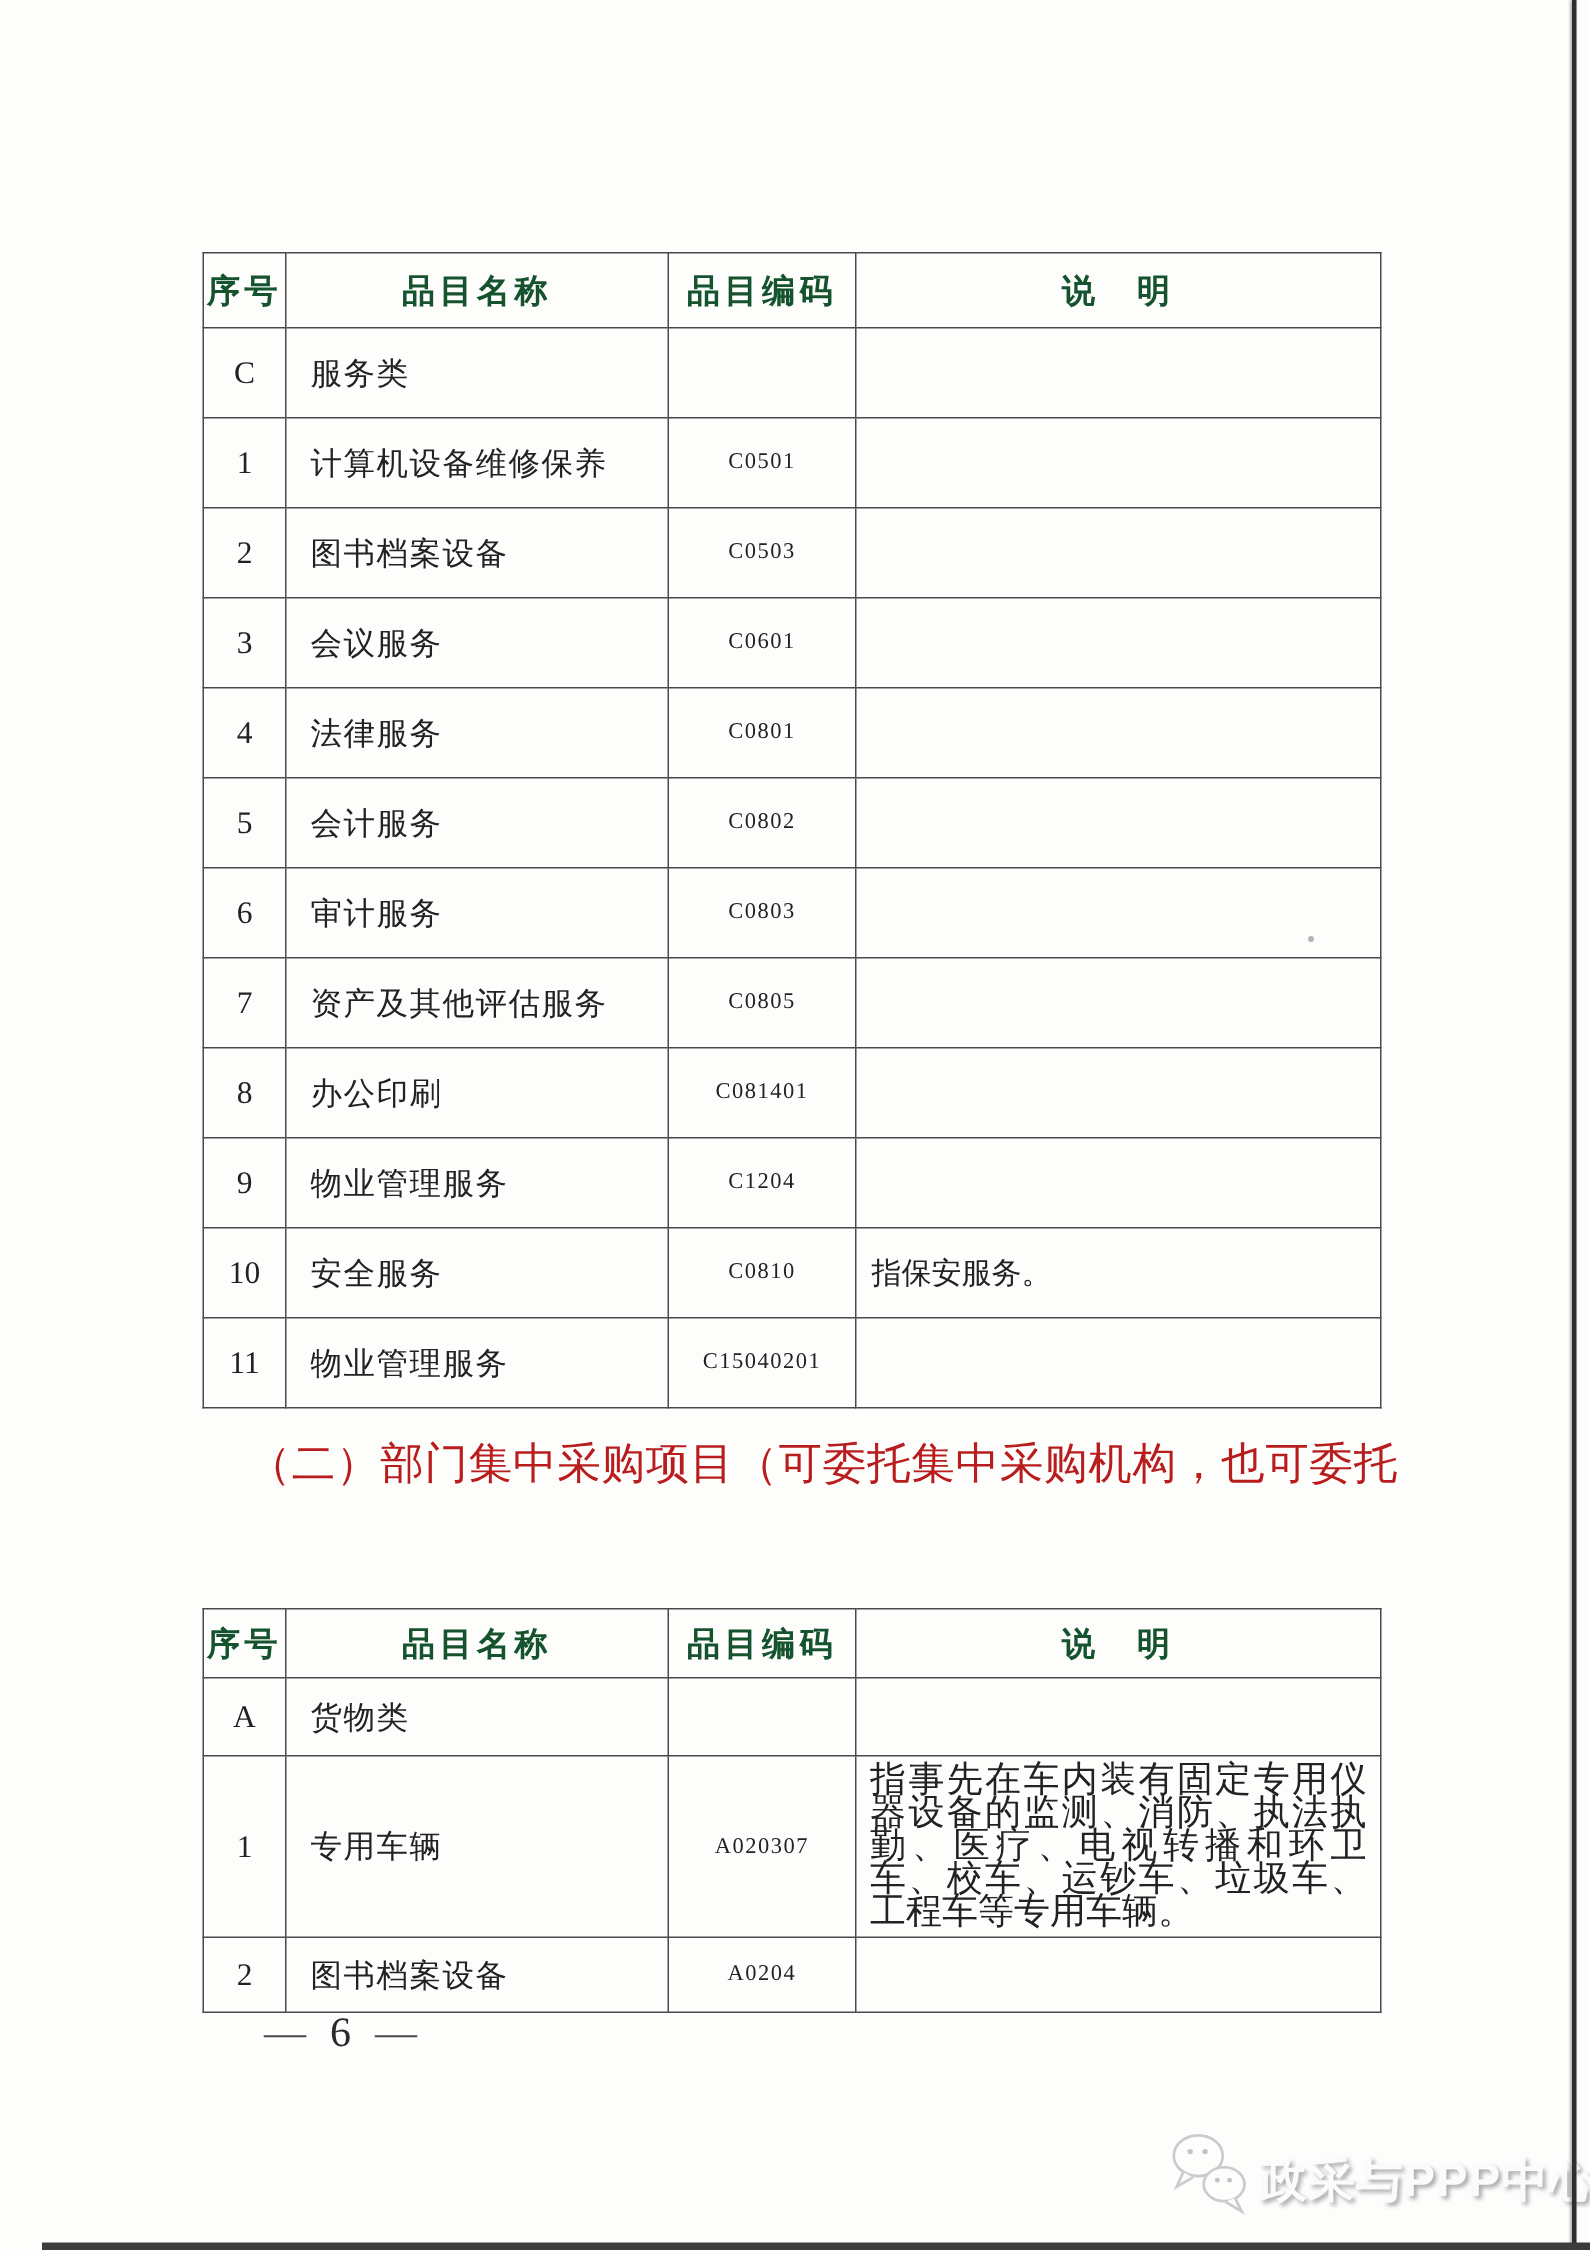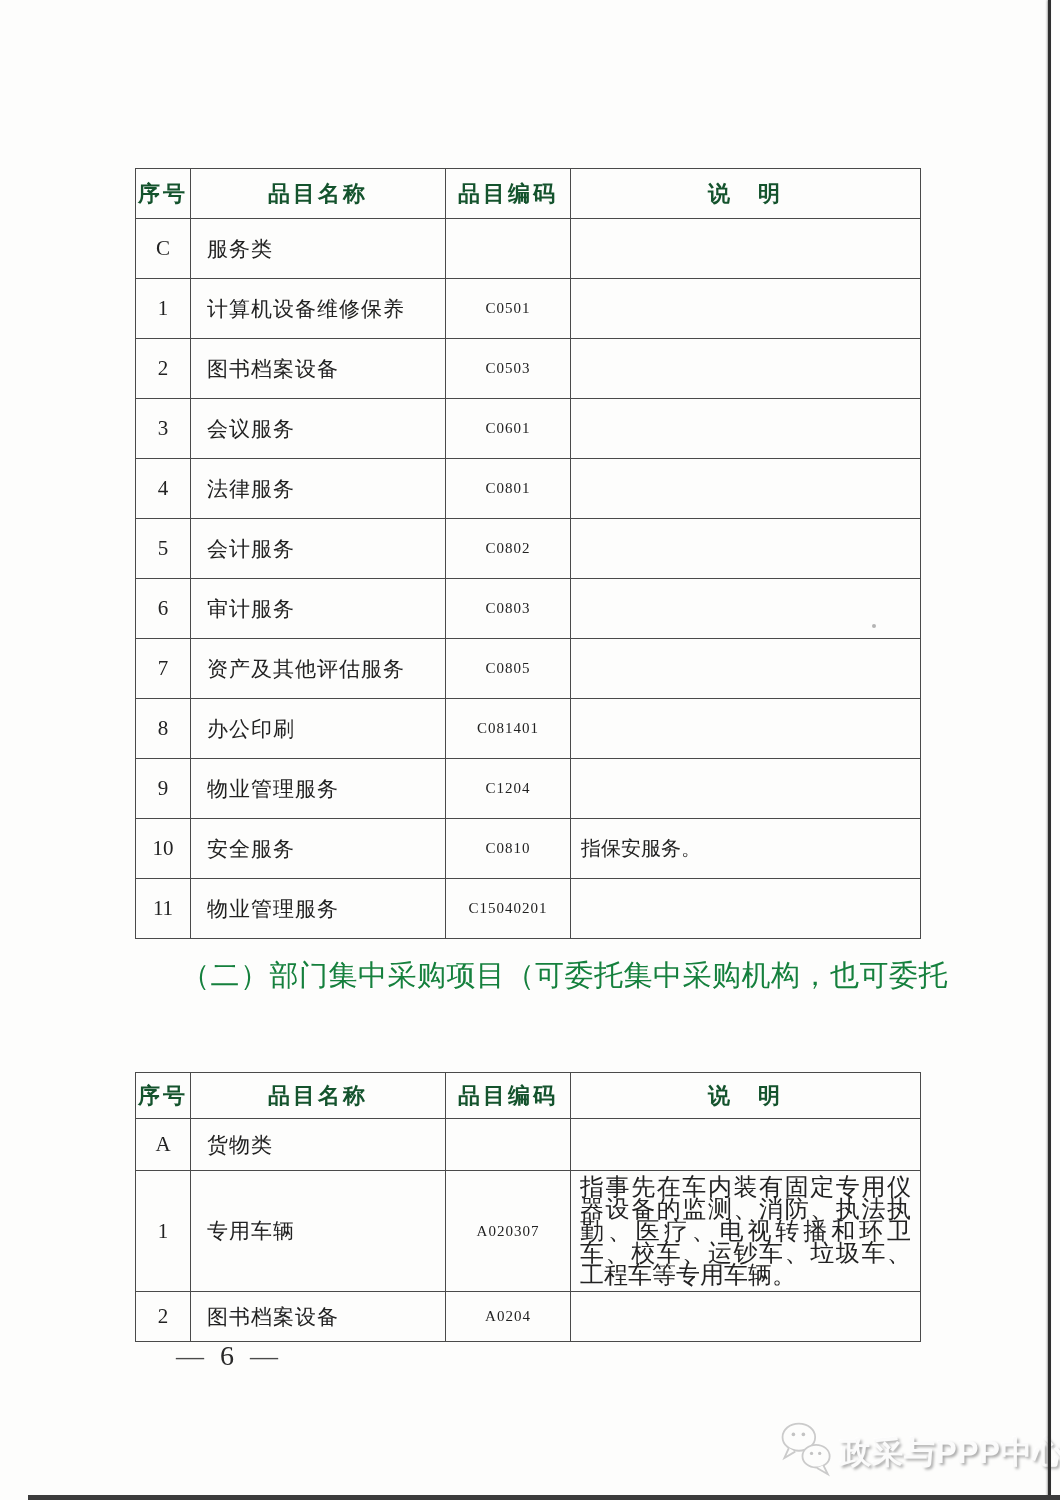--- a/index.html
+++ b/index.html
@@ -19,21 +19,21 @@
   .t1{top:168px;width:785px;}
   .t1 tr.hdr{height:50px;}
   .t1 tr.r{height:60px;}
   .t2{top:1072px;width:785px;}
   .t2 tr.hdr{height:46px;}
   .t2 tr.ra{height:52px;}
   .t2 tr.r1{height:88px;}
   .t2 tr.r2{height:50px;}
   .t2 td.c-note{font-size:24px;line-height:22px;text-align:justify;padding:5px 9px;}
   
-  .para-line{position:absolute;left:137px;width:800px;font-size:29px;color:#15803d;
+  .para-line{position:absolute;left:121px;width:800px;font-size:29px;color:#b91c1c;
     letter-spacing:0.5px;white-space:nowrap;}
   .line1{top:956px;padding-left:44px;}
   .line2{top:1012px;}
   
   .footer{position:absolute;left:176px;top:1340px;font-size:28px;color:#2a2a2a;}
   .footer .dash{letter-spacing:0;color:#4a4a4a;}
   .footer .num{margin:0 16px;}
   
   .watermark{position:absolute;left:778px;top:1408px;display:flex;align-items:center;}
   .wm-text{

